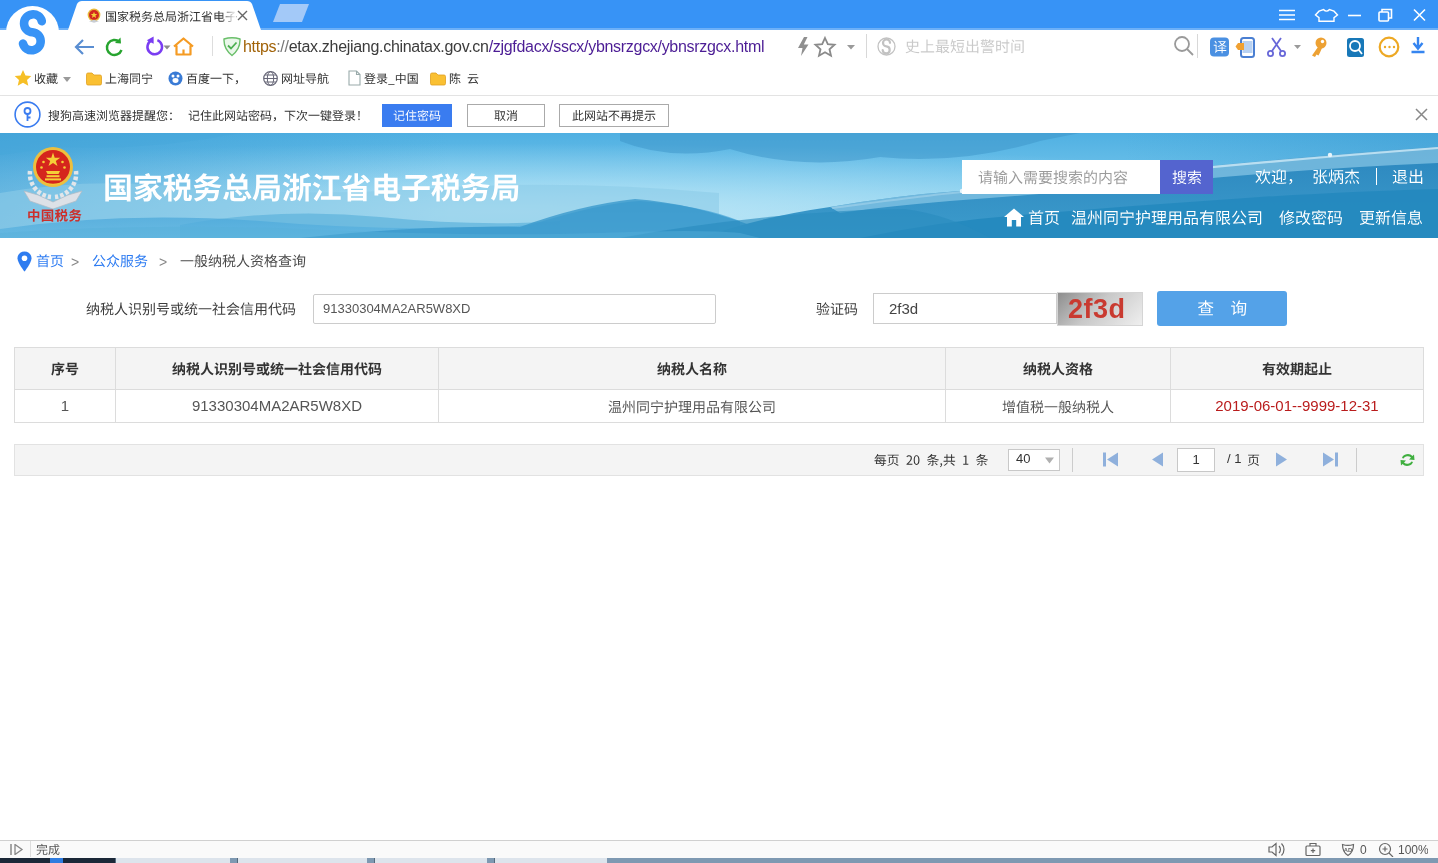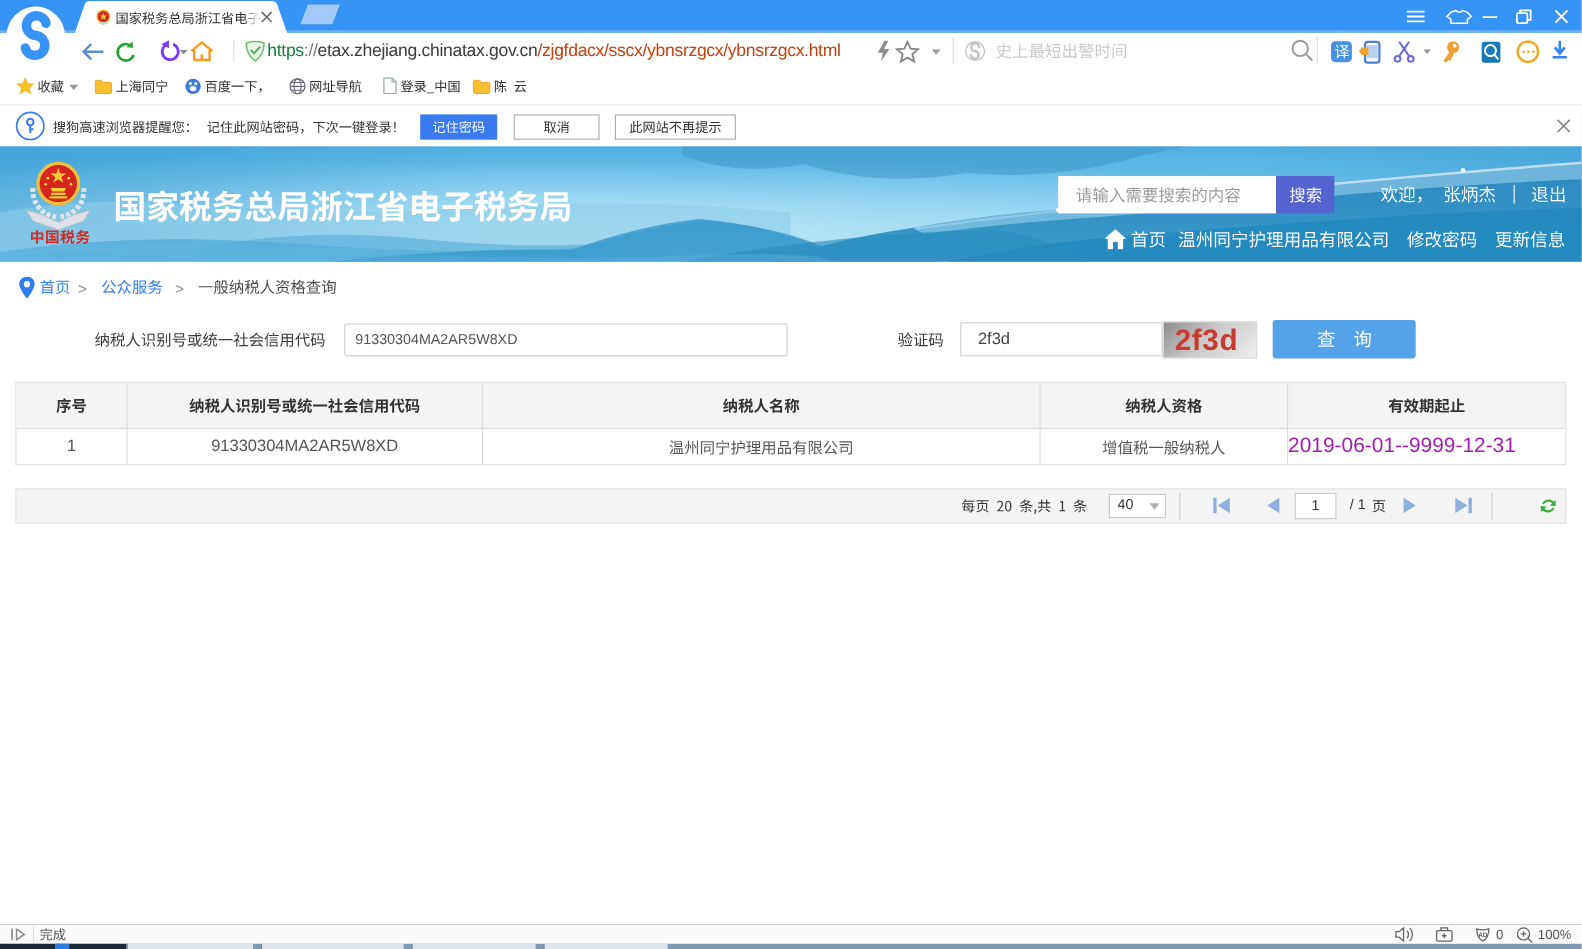--- a/index.html
+++ b/index.html
@@ -50,21 +50,21 @@
 <path d="M90.5 10.5 L97.5 10.5 L94 14.5 Z" fill="#8a8a8a"></path>
 <path d="M101 11.5 L110.5 3.5 L120 11.5 M103.5 10.5 V19.5 H117.5 V10.5" stroke="#f59b23" stroke-width="2.2" stroke-linejoin="round"></path>
       <path d="M110.5 19.5 V14.5" stroke="#f59b23" stroke-width="2.2"></path>
 </g>
   </svg>
 <div class="abs" style="left:212px;top:36px;width:1px;height:20px;background:#ddd"></div>
 <svg class="abs" style="left:222px;top:36px" width="20" height="21" viewBox="0 0 20 21">
 <path d="M2 3 Q10 0.5 18 3 Q18.5 13 10 19.5 Q1.5 13 2 3 Z" fill="#eaf7ea" stroke="#6abf6a" stroke-width="1.4"></path>
 <path d="M6 9.5 L9 12.5 L14.5 6.5" stroke="#4caf50" stroke-width="1.8" fill="none"></path>
   </svg>
-<div class="abs" style="left:243px;top:34px;height:26px;line-height:26px;font-size:16px;letter-spacing:-0.3px;white-space:nowrap"><span style="color:#15803d">https</span><span style="color:#777">://</span><span style="color:#3c3c3c">etax.zhejiang.chinatax.gov.cn</span><span style="color:#c2410c">/zjgfdacx/sscx/ybnsrzgcx/ybnsrzgcx.html</span></div>
+<div class="abs" style="left:243px;top:34px;height:26px;line-height:26px;font-size:16px;letter-spacing:-0.3px;white-space:nowrap"><span style="color:#a16207">https</span><span style="color:#777">://</span><span style="color:#3c3c3c">etax.zhejiang.chinatax.gov.cn</span><span style="color:#4c1d95">/zjgfdacx/sscx/ybnsrzgcx/ybnsrzgcx.html</span></div>
 <svg class="abs" style="left:795px;top:35px" width="70" height="24" viewBox="0 0 70 24">
 <path d="M9 2 L3 13 L7.5 13 L6 21 L13.5 9.5 L8.8 9.5 L12.5 2 Z" fill="#8f8f8f"></path>
 <path d="M30 3 L32.8 9.2 L39.5 9.8 L34.5 14.2 L36 20.8 L30 17.3 L24 20.8 L25.5 14.2 L20.5 9.8 L27.2 9.2 Z" fill="none" stroke="#8a8a8a" stroke-width="1.8"></path>
 <path d="M52 10 L60 10 L56 14.5 Z" fill="#9a9a9a"></path>
   </svg>
 <div class="abs" style="left:866px;top:34px;width:1px;height:24px;background:#d8d8d8"></div>
 <svg class="abs" style="left:877px;top:37px" width="19" height="19" viewBox="0 0 19 19">
 <circle cx="9.5" cy="9.5" r="8.5" fill="none" stroke="#c2c2c2" stroke-width="1.3"></circle>
 <path d="M13 5.8 A3.5 3.5 0 1 0 9.4 9.4 A3.5 3.5 0 1 1 5.7 13.2" fill="none" stroke="#c2c2c2" stroke-width="2.2" stroke-linecap="round"></path>
   </svg>
@@ -336,21 +336,21 @@
     <path d="M5.1 -11.9C5 -11.3 4.8 -10.8 4.6 -10.2H0.8V-8.6H3.9C3 -7 1.8 -5.5 0.4 -4.5C0.7 -4.2 1.2 -3.6 1.5 -3.2C2.1 -3.7 2.7 -4.3 3.3 -4.9V1.2H5V-1.4H10V-0.6C10 -0.4 10 -0.3 9.7 -0.3C9.5 -0.3 8.7 -0.3 8 -0.4C8.2 0.1 8.4 0.8 8.5 1.3C9.6 1.3 10.4 1.2 11 1C11.5 0.7 11.7 0.3 11.7 -0.6V-7.5H5.2C5.4 -7.9 5.6 -8.2 5.7 -8.6H13.3V-10.2H6.4C6.6 -10.6 6.7 -11.1 6.8 -11.5ZM5 -3.8H10V-2.8H5ZM5 -5.2V-6H10V-5.2Z M16.7 -11.4C17 -11 17.3 -10.4 17.4 -10H14.6V-8.5H19.5L18.4 -7.9C18.9 -7.3 19.3 -6.6 19.7 -6L18.3 -6.2C18.2 -5.7 18.1 -5.2 17.9 -4.8L17 -5.7L15.9 -5C16.5 -5.9 17.1 -7 17.5 -8L16.1 -8.4C15.7 -7.3 15 -6.1 14.3 -5.3C14.6 -5 15.1 -4.5 15.4 -4.2L15.8 -4.8C16.3 -4.3 16.7 -3.8 17.2 -3.2C16.5 -2 15.6 -1 14.3 -0.3C14.7 0 15.3 0.7 15.5 1C16.6 0.2 17.5 -0.7 18.3 -1.9C18.8 -1.3 19.2 -0.6 19.5 -0.1L20.8 -1.2C20.4 -1.8 19.8 -2.7 19.1 -3.5C19.4 -4.2 19.6 -4.9 19.8 -5.6C19.9 -5.4 20 -5.2 20.1 -5.1L20.7 -5.4C21 -5.1 21.5 -4.5 21.7 -4.1C21.9 -4.4 22.1 -4.7 22.3 -5C22.6 -4.1 22.9 -3.3 23.3 -2.5C22.5 -1.4 21.4 -0.5 20 0.1C20.4 0.4 21 1 21.2 1.3C22.4 0.7 23.4 -0.1 24.2 -1C24.8 -0.1 25.6 0.7 26.5 1.3C26.8 0.9 27.3 0.2 27.7 -0.1C26.7 -0.6 25.8 -1.5 25.1 -2.5C25.9 -4 26.4 -5.7 26.8 -7.9H27.4V-9.5H24C24.1 -10.2 24.3 -10.9 24.4 -11.7L22.8 -11.9C22.5 -9.8 22 -7.8 21.2 -6.3C20.8 -7 20.3 -7.8 19.8 -8.5H21.4V-10H18.1L19 -10.3C18.9 -10.8 18.5 -11.4 18.1 -11.9ZM23.5 -7.9H25.2C25 -6.5 24.7 -5.2 24.2 -4.1C23.8 -5 23.5 -6 23.2 -7Z M30.2 -2C29.8 -1.1 29.1 -0.3 28.3 0.3C28.7 0.5 29.3 1 29.7 1.3C30.4 0.6 31.2 -0.5 31.8 -1.5ZM39.5 -9.7V-8.1H37.5V-9.7ZM32.2 -1.4C32.8 -0.7 33.5 0.2 33.8 0.8L34.9 0.1L34.8 0.3C35.1 0.5 35.8 1 36.1 1.3C36.9 0 37.2 -1.7 37.4 -3.4H39.5V-0.6C39.5 -0.4 39.4 -0.3 39.2 -0.3C39 -0.3 38.3 -0.3 37.7 -0.4C38 0.1 38.2 0.8 38.2 1.2C39.3 1.2 40 1.2 40.5 0.9C41 0.7 41.1 0.2 41.1 -0.6V-11.3H35.9V-6.1C35.9 -4.3 35.8 -1.9 35 -0.2C34.7 -0.7 34 -1.5 33.5 -2.1ZM39.5 -6.6V-4.9H37.5L37.5 -6.1V-6.6ZM32.9 -11.7V-10.2H31.2V-11.7H29.7V-10.2H28.6V-8.8H29.7V-3.6H28.4V-2.1H35.4V-3.6H34.5V-8.8H35.4V-10.2H34.5V-11.7ZM31.2 -8.8H32.9V-8H31.2ZM31.2 -6.7H32.9V-5.8H31.2ZM31.2 -4.5H32.9V-3.6H31.2Z M43.1 -5.4C43 -3 42.9 -0.7 42.2 0.7C42.6 0.9 43.3 1.2 43.6 1.4C43.9 0.8 44.1 -0.1 44.3 -1C45.4 0.5 47.1 0.9 49.7 0.9H55.1C55.2 0.4 55.5 -0.4 55.7 -0.8C54.5 -0.7 50.7 -0.7 49.7 -0.7C48.6 -0.7 47.7 -0.8 47 -1V-3.3H48.9V-4.7H47V-6.3H49.1V-7.7H46.6V-9H48.7V-10.5H46.6V-11.9H45.1V-10.5H43V-9H45.1V-7.7H42.6V-6.3H45.4V-1.9C45.1 -2.3 44.8 -2.8 44.5 -3.5C44.6 -4.1 44.6 -4.7 44.6 -5.3ZM49.6 -7.7V-3.4C49.6 -1.8 50.1 -1.3 51.6 -1.3C51.9 -1.3 53.3 -1.3 53.6 -1.3C55 -1.3 55.4 -1.9 55.6 -4C55.1 -4.1 54.5 -4.4 54.1 -4.6C54.1 -3.1 54 -2.8 53.5 -2.8C53.2 -2.8 52.1 -2.8 51.9 -2.8C51.3 -2.8 51.2 -2.9 51.2 -3.4V-6.3H53.2V-5.9H54.8V-11.4H49.5V-9.9H53.2V-7.7Z M58.4 -9V-1.1H56.6V0.5H69.4V-1.1H64.5V-5.8H68.7V-7.5H64.5V-11.9H62.7V-1.1H60.1V-9Z" fill="#333"></path>
   </svg>
 <div class="abs" style="left:15px;top:390px;width:100px;height:32px;line-height:32px;text-align:center;font-size:15px;color:#555">1</div>
 <div class="abs" style="left:116px;top:390px;width:322px;height:32px;line-height:32px;text-align:center;font-size:15px;color:#555">91330304MA2AR5W8XD</div>
 <svg style="position:absolute;left:607.5px;top:399.4px;overflow:visible" width="170" height="18" viewBox="0 -12.88 170 17.50">
     <path d="M6.2 -8.1H11V-6.7H6.2ZM6.2 -10.2H11V-8.9H6.2ZM5.2 -11.1V-5.8H12V-11.1ZM1.4 -10.8C2.3 -10.4 3.4 -9.8 3.9 -9.3L4.5 -10.2C3.9 -10.6 2.8 -11.2 1.9 -11.6ZM0.5 -7C1.4 -6.6 2.6 -6 3.1 -5.5L3.7 -6.4C3.1 -6.8 2 -7.4 1.1 -7.8ZM0.9 0.2 1.8 0.9C2.6 -0.4 3.5 -2.2 4.2 -3.7L3.4 -4.3C2.7 -2.7 1.6 -0.9 0.9 0.2ZM3.6 -0.2V0.7H13.5V-0.2H12.5V-4.6H4.8V-0.2ZM5.7 -0.2V-3.7H7.1V-0.2ZM7.9 -0.2V-3.7H9.3V-0.2ZM10.1 -0.2V-3.7H11.5V-0.2Z M17.3 -11.5V-7.2C17.3 -4.6 17.1 -1.8 14.8 0.3C15 0.5 15.4 0.9 15.5 1.1C18.1 -1.2 18.4 -4.3 18.4 -7.2V-11.5ZM21.3 -11.2V0.2H22.3V-11.2ZM25.5 -11.6V1H26.5V-11.6ZM15.7 -8.3C15.5 -7.1 15.1 -5.6 14.4 -4.6L15.3 -4.2C15.9 -5.2 16.4 -6.8 16.6 -8.1ZM18.7 -7.8C19.2 -6.6 19.6 -5.1 19.8 -4.2L20.7 -4.6C20.5 -5.5 20.1 -6.9 19.6 -8.1ZM22.7 -7.8C23.3 -6.7 23.9 -5.2 24.2 -4.3L25.1 -4.8C24.8 -5.7 24.1 -7.1 23.5 -8.2Z M31.5 -8.6V-7.7H38.6V-8.6ZM33.2 -5.3H36.8V-2.6H33.2ZM32.2 -6.2V-0.7H33.2V-1.7H37.8V-6.2ZM29.2 -11V1.1H30.3V-10H39.8V-0.2C39.8 0 39.7 0.1 39.4 0.1C39.2 0.1 38.4 0.1 37.5 0.1C37.7 0.4 37.8 0.9 37.9 1.1C39.1 1.1 39.8 1.1 40.2 0.9C40.6 0.8 40.8 0.4 40.8 -0.2V-11Z M43.4 -9.7V-7H44.4V-8.7H53.6V-7H54.7V-9.7ZM48.1 -11.6C48.4 -11 48.8 -10.2 48.9 -9.8L50 -10.1C49.8 -10.5 49.4 -11.3 49.1 -11.8ZM43 -6.2V-5.2H48.4V-0.3C48.4 -0.1 48.4 -0 48.1 -0C47.8 -0 46.8 -0 45.8 -0.1C45.9 0.3 46.1 0.7 46.2 1.1C47.4 1.1 48.3 1.1 48.8 0.9C49.4 0.7 49.5 0.4 49.5 -0.3V-5.2H55V-6.2Z M58.6 -11.7V-8.9H56.8V-7.9H58.6V-4.9C57.8 -4.7 57.1 -4.5 56.5 -4.3L56.8 -3.3L58.6 -3.8V-0.2C58.6 0 58.6 0.1 58.4 0.1C58.2 0.1 57.6 0.1 57 0.1C57.1 0.4 57.3 0.8 57.3 1.1C58.3 1.1 58.8 1 59.2 0.9C59.5 0.7 59.7 0.4 59.7 -0.2V-4.2L61.4 -4.7L61.2 -5.7L59.7 -5.2V-7.9H61.3V-8.9H59.7V-11.7ZM64.3 -11.4C64.8 -10.7 65.3 -9.9 65.6 -9.3H62.3V-5.6C62.3 -3.7 62.1 -1.3 60.5 0.4C60.8 0.6 61.2 0.9 61.4 1.1C62.8 -0.4 63.2 -2.8 63.3 -4.7H67.9V-3.8H69V-9.3H65.6L66.6 -9.8C66.3 -10.3 65.8 -11.1 65.2 -11.7ZM67.9 -5.7H63.3V-8.4H67.9Z M76.7 -7.6H78.8V-5.8H76.7ZM79.7 -7.6H81.9V-5.8H79.7ZM76.7 -10.2H78.8V-8.4H76.7ZM79.7 -10.2H81.9V-8.4H79.7ZM74.5 -0.3V0.7H83.5V-0.3H79.8V-2.2H83.1V-3.2H79.8V-4.8H82.9V-11.1H75.7V-4.8H78.7V-3.2H75.5V-2.2H78.7V-0.3ZM70.5 -1.4 70.8 -0.3C72 -0.7 73.6 -1.3 75.1 -1.8L74.9 -2.8L73.4 -2.3V-5.8H74.8V-6.8H73.4V-9.8H75V-10.8H70.6V-9.8H72.4V-6.8H70.8V-5.8H72.4V-2C71.7 -1.8 71 -1.6 70.5 -1.4Z M86.1 -10.8V-5.7C86.1 -3.7 86 -1.2 84.4 0.5C84.7 0.6 85.1 1 85.3 1.2C86.3 0 86.8 -1.6 87 -3.2H90.5V1H91.6V-3.2H95.4V-0.3C95.4 -0.1 95.3 0 95 0C94.7 0.1 93.8 0.1 92.8 0C92.9 0.3 93.1 0.8 93.2 1C94.5 1.1 95.3 1 95.8 0.9C96.2 0.7 96.4 0.4 96.4 -0.3V-10.8ZM87.2 -9.8H90.5V-7.5H87.2ZM95.4 -9.8V-7.5H91.6V-9.8ZM87.2 -6.5H90.5V-4.2H87.1C87.2 -4.7 87.2 -5.2 87.2 -5.7ZM95.4 -6.5V-4.2H91.6V-6.5Z M102.2 -10.2H107.8V-7.5H102.2ZM101.2 -11.2V-6.5H108.9V-11.2ZM99.2 -5V1.1H100.2V0.4H103.1V1H104.1V-5ZM100.2 -0.7V-4H103.1V-0.7ZM105.7 -5V1.1H106.7V0.4H109.9V1H111V-5ZM106.7 -0.7V-4H109.9V-0.7Z M117.5 -11.8C117.3 -11.2 117.1 -10.5 116.9 -9.9H112.9V-9H116.4C115.5 -7.1 114.2 -5.4 112.6 -4.3C112.8 -4.1 113.1 -3.7 113.2 -3.4C114.1 -4.1 114.9 -4.8 115.6 -5.7V1.1H116.6V-1.7H122.5V-0.2C122.5 0 122.4 0.1 122.2 0.1C121.9 0.1 121 0.1 120.1 0.1C120.3 0.4 120.4 0.8 120.5 1.1C121.7 1.1 122.4 1.1 122.9 0.9C123.4 0.7 123.5 0.4 123.5 -0.2V-7.3H116.7C117 -7.9 117.3 -8.4 117.6 -9H125.1V-9.9H118C118.2 -10.5 118.4 -11 118.5 -11.5ZM116.6 -4H122.5V-2.6H116.6ZM116.6 -4.9V-6.4H122.5V-4.9Z M127.3 -11.2V1.1H128.2V-10.2H130.3C130 -9.3 129.6 -8.1 129.2 -7.1C130.2 -6 130.4 -5 130.4 -4.2C130.4 -3.8 130.3 -3.4 130.1 -3.2C130 -3.2 129.8 -3.1 129.7 -3.1C129.5 -3.1 129.2 -3.1 128.9 -3.1C129 -2.9 129.1 -2.5 129.1 -2.2C129.4 -2.2 129.8 -2.2 130.1 -2.2C130.4 -2.3 130.6 -2.3 130.8 -2.5C131.2 -2.8 131.3 -3.4 131.3 -4.1C131.3 -5 131.1 -6 130.1 -7.2C130.6 -8.3 131.1 -9.7 131.5 -10.8L130.8 -11.2L130.6 -11.2ZM137.4 -7.6V-5.9H133.2V-7.6ZM137.4 -8.5H133.2V-10.2H137.4ZM132.1 1.1C132.4 0.9 132.9 0.8 135.7 0C135.7 -0.2 135.7 -0.7 135.7 -1L133.2 -0.4V-5H134.6C135.3 -2.2 136.6 -0 138.8 1C138.9 0.7 139.3 0.3 139.5 0.1C138.4 -0.4 137.5 -1.1 136.8 -2.1C137.6 -2.6 138.5 -3.2 139.2 -3.8L138.5 -4.5C138 -4 137.1 -3.4 136.3 -2.9C136 -3.5 135.7 -4.2 135.5 -5H138.4V-11.1H132.2V-0.7C132.2 -0.2 131.9 0.1 131.7 0.3C131.8 0.5 132.1 0.9 132.1 1.1Z M144.5 -11.4C143.7 -9.3 142.3 -7.2 140.7 -6C141 -5.8 141.5 -5.4 141.7 -5.2C143.2 -6.6 144.7 -8.8 145.7 -11ZM149.3 -11.5 148.3 -11C149.4 -8.9 151.1 -6.6 152.6 -5.2C152.8 -5.5 153.2 -5.9 153.5 -6.1C152 -7.3 150.2 -9.5 149.3 -11.5ZM142.3 0.2C142.8 0 143.5 -0.1 150.9 -0.5C151.3 0 151.6 0.6 151.9 1L152.9 0.5C152.2 -0.8 150.8 -2.8 149.5 -4.3L148.6 -3.8C149.1 -3.1 149.7 -2.3 150.3 -1.5L143.7 -1.1C145.1 -2.8 146.5 -4.9 147.7 -7L146.5 -7.5C145.4 -5.2 143.7 -2.7 143.1 -2.1C142.6 -1.4 142.2 -1 141.8 -0.9C142 -0.6 142.2 -0 142.3 0.2Z M155.3 -8.4V-7.4H163.8V-8.4ZM155.2 -10.9V-9.9H165.4V-0.5C165.4 -0.2 165.3 -0.1 165 -0.1C164.7 -0.1 163.8 -0.1 162.8 -0.1C163 0.2 163.1 0.7 163.2 1C164.4 1 165.3 1 165.8 0.8C166.3 0.6 166.4 0.3 166.4 -0.4V-10.9ZM157.2 -5H161.8V-2.4H157.2ZM156.2 -5.9V-0.4H157.2V-1.5H162.8V-5.9Z" fill="#555"></path>
   </svg>
 <svg style="position:absolute;left:1001.5px;top:399.4px;overflow:visible" width="114" height="18" viewBox="0 -12.88 114 17.50">
     <path d="M6.5 -8.3C6.9 -7.7 7.3 -6.9 7.5 -6.3L8.1 -6.6C8 -7.1 7.6 -8 7.1 -8.6ZM10.8 -8.6C10.5 -8 10 -7.1 9.7 -6.5L10.2 -6.3C10.6 -6.8 11.1 -7.6 11.5 -8.3ZM0.6 -1.8 0.9 -0.8C2 -1.2 3.5 -1.8 4.8 -2.3L4.6 -3.3L3.2 -2.7V-7.4H4.6V-8.3H3.2V-11.6H2.3V-8.3H0.7V-7.4H2.3V-2.4ZM6.2 -11.4C6.6 -10.8 7 -10.2 7.2 -9.7L8.1 -10.2C7.9 -10.6 7.5 -11.3 7.1 -11.7ZM5.2 -9.7V-5.1H12.7V-9.7H10.8C11.2 -10.2 11.6 -10.8 12 -11.4L10.9 -11.8C10.6 -11.2 10.1 -10.3 9.7 -9.7ZM6.1 -9H8.6V-5.8H6.1ZM9.4 -9H11.8V-5.8H9.4ZM6.9 -1.4H11V-0.4H6.9ZM6.9 -2.2V-3.4H11V-2.2ZM6 -4.2V1.1H6.9V0.4H11V1.1H12V-4.2Z M22.4 -11.8C22.3 -11.3 22.3 -10.8 22.2 -10.3H18.6V-9.4H22C22 -8.9 21.9 -8.5 21.8 -8.1H19.3V-0.2H18V0.7H27.4V-0.2H26.2V-8.1H22.7C22.8 -8.5 22.9 -8.9 23 -9.4H27V-10.3H23.3L23.5 -11.7ZM20.3 -0.2V-1.4H25.2V-0.2ZM20.3 -5.3H25.2V-4.1H20.3ZM20.3 -6.1V-7.3H25.2V-6.1ZM20.3 -3.3H25.2V-2.1H20.3ZM17.7 -11.7C17 -9.6 15.7 -7.5 14.4 -6.2C14.6 -5.9 14.9 -5.4 15 -5.1C15.4 -5.6 15.8 -6.1 16.2 -6.7V1.1H17.2V-8.2C17.8 -9.3 18.3 -10.3 18.7 -11.4Z M35.3 -8H39.7V-5.4H35.3ZM34.3 -9V-4.5H35.8C35.6 -2.3 35.1 -0.6 32.9 0.4C33.1 0.5 33.4 0.9 33.5 1.2C36 0.1 36.6 -2 36.8 -4.5H38V-0.4C38 0.6 38.2 0.9 39.2 0.9C39.3 0.9 40.2 0.9 40.4 0.9C41.2 0.9 41.5 0.5 41.5 -1.4C41.3 -1.4 40.9 -1.6 40.7 -1.8C40.6 -0.2 40.6 0 40.3 0C40.1 0 39.4 0 39.3 0C39 0 38.9 -0.1 38.9 -0.4V-4.5H40.7V-9H39.2C39.6 -9.7 40 -10.6 40.3 -11.4L39.3 -11.8C39 -10.9 38.5 -9.8 38.1 -9H36.1L36.9 -9.3C36.7 -10 36.2 -11 35.7 -11.7L34.8 -11.3C35.3 -10.6 35.8 -9.6 36 -9ZM33.1 -11.6C32.1 -11.2 30.3 -10.8 28.7 -10.5C28.9 -10.3 29 -9.9 29.1 -9.7C29.7 -9.8 30.3 -9.9 31 -10V-7.7H28.7V-6.8H30.8C30.2 -5.2 29.3 -3.3 28.4 -2.4C28.6 -2.1 28.8 -1.7 29 -1.4C29.7 -2.2 30.4 -3.6 31 -5.1V1.1H32V-5.4C32.5 -4.8 33.1 -4 33.3 -3.6L33.9 -4.4C33.6 -4.8 32.4 -6.1 32 -6.4V-6.8H33.9V-7.7H32V-10.3C32.6 -10.4 33.2 -10.6 33.7 -10.8Z M42.6 -6V-4.9H55.4V-6Z M59.1 -8.4C59.4 -7.8 59.9 -7 60 -6.5L60.8 -6.8C60.6 -7.4 60.1 -8.1 59.8 -8.7ZM59.1 -3.8C59.5 -3.2 59.9 -2.3 60.1 -1.7L60.8 -2.1C60.6 -2.6 60.2 -3.5 59.8 -4.1ZM56.6 -5.7V-4.8H57.7C57.6 -3 57.4 -1 56.6 0.6C56.8 0.7 57.2 1 57.4 1.2C58.3 -0.5 58.5 -2.9 58.6 -4.8H61.3V-0.2C61.3 -0 61.2 0 61.1 0C60.9 0 60.2 0.1 59.5 0C59.7 0.3 59.8 0.7 59.8 1C60.7 1 61.4 1 61.8 0.8C62.1 0.6 62.3 0.4 62.3 -0.2V-10.4H60.1L60.6 -11.6L59.6 -11.8C59.5 -11.4 59.3 -10.8 59.1 -10.4H57.7V-6.2V-5.7ZM58.6 -9.5H61.3V-5.7H58.6V-6.2ZM63.7 -11.2V-9.5C63.7 -8.7 63.6 -7.7 62.7 -7C62.9 -6.9 63.3 -6.5 63.5 -6.3C64.5 -7.2 64.7 -8.4 64.7 -9.5V-10.2H66.9V-8.2C66.9 -7.2 67.1 -6.8 68 -6.8C68.2 -6.8 68.7 -6.8 68.9 -6.8C69.1 -6.8 69.4 -6.8 69.5 -6.9C69.5 -7.1 69.5 -7.5 69.4 -7.7C69.3 -7.7 69 -7.7 68.8 -7.7C68.7 -7.7 68.2 -7.7 68.1 -7.7C67.9 -7.7 67.9 -7.8 67.9 -8.2V-11.2ZM67.7 -4.8C67.3 -3.6 66.8 -2.7 66.1 -1.9C65.2 -2.7 64.6 -3.7 64.2 -4.8ZM63 -5.8V-4.8H63.7L63.3 -4.7C63.7 -3.3 64.4 -2.2 65.3 -1.2C64.5 -0.6 63.6 -0.1 62.6 0.2C62.7 0.4 63.1 0.8 63.2 1.1C64.2 0.7 65.2 0.2 66 -0.5C66.8 0.1 67.7 0.6 68.7 0.9C68.9 0.6 69.2 0.3 69.4 0C68.4 -0.2 67.5 -0.7 66.8 -1.3C67.7 -2.3 68.5 -3.7 68.9 -5.6L68.2 -5.8L68.1 -5.8Z M70.6 -0.7 70.8 0.3C72.1 -0.1 73.8 -0.5 75.4 -0.9L75.3 -1.8C73.5 -1.4 71.8 -1 70.6 -0.7ZM78.9 -11.7V-9.9L78.9 -8.7H75.8V1.1H76.7V-2.3C77 -2.2 77.3 -1.9 77.5 -1.8C78.4 -2.8 79 -3.9 79.3 -5.1C80 -4 80.7 -2.8 81 -2L81.9 -2.5C81.5 -3.5 80.5 -5.1 79.6 -6.3C79.7 -6.8 79.8 -7.2 79.8 -7.7H81.9V-0.2C81.9 -0 81.8 0 81.6 0C81.4 0.1 80.6 0.1 79.8 0C80 0.3 80.1 0.8 80.1 1C81.2 1 81.9 1 82.3 0.9C82.8 0.7 82.9 0.4 82.9 -0.2V-8.7H79.9L79.9 -9.9V-11.7ZM76.7 -2.5V-7.7H78.8C78.6 -6 78.1 -4.1 76.7 -2.5ZM70.8 -5.9C71 -6 71.4 -6.1 73.2 -6.3C72.5 -5.4 71.9 -4.7 71.7 -4.4C71.2 -3.9 70.9 -3.5 70.6 -3.4C70.7 -3.2 70.9 -2.7 70.9 -2.5C71.2 -2.7 71.7 -2.9 75.2 -3.6C75.2 -3.8 75.2 -4.1 75.2 -4.4L72.3 -3.9C73.4 -5.2 74.5 -6.7 75.4 -8.3L74.6 -8.8C74.4 -8.3 74 -7.7 73.7 -7.2L71.9 -7C72.7 -8.3 73.5 -9.8 74.1 -11.3L73.2 -11.8C72.6 -10.1 71.6 -8.2 71.3 -7.7C71 -7.3 70.8 -6.9 70.5 -6.9C70.6 -6.6 70.8 -6.1 70.8 -5.9Z M91.3 -8H95.7V-5.4H91.3ZM90.3 -9V-4.5H91.8C91.6 -2.3 91.1 -0.6 88.9 0.4C89.1 0.5 89.4 0.9 89.5 1.2C92 0.1 92.6 -2 92.8 -4.5H94V-0.4C94 0.6 94.2 0.9 95.2 0.9C95.3 0.9 96.2 0.9 96.4 0.9C97.2 0.9 97.5 0.5 97.5 -1.4C97.3 -1.4 96.9 -1.6 96.7 -1.8C96.6 -0.2 96.6 0 96.3 0C96.1 0 95.4 0 95.3 0C95 0 94.9 -0.1 94.9 -0.4V-4.5H96.7V-9H95.2C95.6 -9.7 96 -10.6 96.3 -11.4L95.3 -11.8C95 -10.9 94.5 -9.8 94.1 -9H92.1L92.9 -9.3C92.7 -10 92.2 -11 91.7 -11.7L90.8 -11.3C91.3 -10.6 91.8 -9.6 92 -9ZM89.1 -11.6C88.1 -11.2 86.3 -10.8 84.7 -10.5C84.9 -10.3 85 -9.9 85 -9.7C85.7 -9.8 86.3 -9.9 87 -10V-7.7H84.7V-6.8H86.8C86.2 -5.2 85.3 -3.3 84.4 -2.4C84.6 -2.1 84.8 -1.7 85 -1.4C85.7 -2.2 86.4 -3.6 87 -5.1V1.1H88V-5.4C88.5 -4.8 89.1 -4 89.3 -3.6L89.9 -4.4C89.6 -4.8 88.4 -6.1 88 -6.4V-6.8H89.9V-7.7H88V-10.3C88.6 -10.4 89.2 -10.6 89.7 -10.8Z M104.4 -11.7C104.4 -9.6 104.4 -2.7 98.6 0.2C98.9 0.5 99.3 0.8 99.5 1.1C102.9 -0.8 104.4 -3.9 105 -6.7C105.7 -4.1 107.2 -0.6 110.7 1C110.9 0.7 111.2 0.4 111.5 0.1C106.6 -2.1 105.7 -8 105.5 -9.6C105.5 -10.5 105.6 -11.2 105.6 -11.7Z" fill="#555"></path>
   </svg>
-<div class="abs" style="left:1171px;top:390px;width:252px;height:32px;line-height:32px;text-align:left;font-size:19px;color:#a21caf">2019-06-01--9999-12-31</div>
+<div class="abs" style="left:1171px;top:390px;width:252px;height:32px;line-height:32px;text-align:center;font-size:15px;color:#b91c1c">2019-06-01--9999-12-31</div>
 <div class="abs" style="left:14px;top:444px;width:1410px;height:32px;background:#f4f4f4;border:1px solid #e2e2e2;box-sizing:border-box"></div>
 <svg style="position:absolute;left:873.0px;top:453.0px;overflow:visible" width="118" height="16" viewBox="0 -11.96 118 16.25">
     <path d="M5.1 -6C5.9 -5.6 6.9 -5 7.4 -4.5H3.5L3.8 -6.5H9.8L9.7 -4.5H7.5L8 -5.1C7.5 -5.5 6.5 -6.1 5.6 -6.5ZM0.6 -4.5V-3.6H2.4C2.2 -2.5 2.1 -1.5 1.9 -0.7H2.4L9.4 -0.7C9.3 -0.3 9.2 -0 9.1 0.1C9 0.2 8.9 0.3 8.6 0.3C8.4 0.3 7.8 0.3 7.1 0.2C7.3 0.4 7.3 0.8 7.4 1C8 1 8.7 1.1 9 1C9.4 1 9.7 0.9 10 0.5C10.1 0.4 10.2 -0 10.3 -0.7H12V-1.5H10.4C10.5 -2.1 10.5 -2.8 10.6 -3.6H12.5V-4.5H10.6L10.7 -6.9C10.7 -7.1 10.7 -7.4 10.7 -7.4H2.9C2.8 -6.5 2.7 -5.5 2.5 -4.5ZM9.5 -1.5H7.3L7.8 -2C7.3 -2.5 6.2 -3.2 5.3 -3.6H9.6C9.6 -2.8 9.5 -2.1 9.5 -1.5ZM4.7 -3.1C5.6 -2.7 6.5 -2.1 7.1 -1.5H3.1L3.4 -3.6H5.3ZM3.5 -11C2.8 -9.3 1.7 -7.7 0.5 -6.6C0.8 -6.5 1.2 -6.2 1.4 -6C2.1 -6.7 2.8 -7.7 3.4 -8.7H12V-9.6H4C4.1 -10 4.3 -10.3 4.5 -10.7Z M19 -6V-3.7C19 -2.3 18.5 -0.7 13.7 0.2C13.9 0.5 14.1 0.8 14.2 1C19.3 -0.1 20 -1.9 20 -3.6V-6ZM20.1 -1.4C21.6 -0.7 23.6 0.4 24.5 1.1L25.1 0.3C24.1 -0.4 22.1 -1.4 20.7 -2.1ZM15.2 -7.7V-1.7H16.2V-6.8H22.9V-1.7H23.9V-7.7H19.2C19.5 -8.2 19.7 -8.7 20 -9.3H25.2V-10.2H14V-9.3H18.8C18.7 -8.8 18.4 -8.2 18.2 -7.7Z M33.1 0H39.1V-1H36.4C35.9 -1 35.4 -1 34.9 -0.9C37.1 -3.1 38.6 -5 38.6 -6.9C38.6 -8.6 37.5 -9.7 35.8 -9.7C34.6 -9.7 33.8 -9.2 33 -8.3L33.7 -7.6C34.2 -8.3 34.9 -8.7 35.7 -8.7C36.9 -8.7 37.4 -7.9 37.4 -6.9C37.4 -5.2 36.1 -3.3 33.1 -0.7Z M43.3 0.2C45.1 0.2 46.3 -1.5 46.3 -4.8C46.3 -8.1 45.1 -9.7 43.3 -9.7C41.5 -9.7 40.4 -8.1 40.4 -4.8C40.4 -1.5 41.5 0.2 43.3 0.2ZM43.3 -0.8C42.2 -0.8 41.5 -2 41.5 -4.8C41.5 -7.6 42.2 -8.8 43.3 -8.8C44.4 -8.8 45.1 -7.6 45.1 -4.8C45.1 -2 44.4 -0.8 43.3 -0.8Z M57.3 -2.4C56.7 -1.6 55.5 -0.6 54.7 -0.1C54.9 0 55.2 0.4 55.3 0.6C56.2 -0 57.4 -1.1 58.1 -2ZM61.6 -1.9C62.5 -1.1 63.6 -0.1 64.1 0.6L64.8 0.1C64.3 -0.7 63.2 -1.7 62.3 -2.4ZM62.1 -8.9C61.5 -8.2 60.8 -7.6 60 -7.1C59.1 -7.6 58.4 -8.2 57.9 -8.8L58 -8.9ZM58.3 -10.9C57.7 -9.8 56.3 -8.4 54.4 -7.5C54.6 -7.3 54.9 -7 55.1 -6.8C55.9 -7.2 56.6 -7.7 57.3 -8.2C57.8 -7.6 58.4 -7.1 59 -6.6C57.5 -5.9 55.7 -5.4 53.9 -5.2C54.1 -5 54.3 -4.6 54.3 -4.3C56.3 -4.6 58.3 -5.2 60 -6.1C61.5 -5.3 63.4 -4.7 65.4 -4.4C65.5 -4.7 65.8 -5.1 66 -5.3C64.1 -5.5 62.3 -6 60.9 -6.6C62 -7.4 63 -8.3 63.6 -9.4L62.9 -9.8L62.8 -9.7H58.7C59 -10.1 59.2 -10.4 59.4 -10.7ZM59.4 -5.1V-3.7H55.3V-2.9H59.4V-0C59.4 0.1 59.4 0.1 59.2 0.1C59.1 0.2 58.6 0.2 58.1 0.1C58.2 0.4 58.3 0.7 58.4 1C59.1 1 59.6 1 60 0.8C60.3 0.7 60.4 0.5 60.4 -0V-2.9H64.5V-3.7H60.4V-5.1Z M67.4 2.5C68.6 2 69.3 1 69.3 -0.2C69.3 -1.1 68.9 -1.6 68.3 -1.6C67.8 -1.6 67.4 -1.3 67.4 -0.8C67.4 -0.3 67.8 0 68.3 0L68.4 0C68.4 0.8 67.9 1.4 67.1 1.8Z M77.7 -1.9C78.9 -1 80.5 0.3 81.3 1L82.2 0.4C81.4 -0.4 79.7 -1.6 78.5 -2.5ZM74.3 -2.4C73.6 -1.5 72.1 -0.3 70.9 0.4C71.1 0.5 71.4 0.8 71.6 1.1C72.9 0.3 74.4 -0.9 75.3 -2ZM71.2 -8.2V-7.2H73.7V-4.1H70.7V-3.2H82.5V-4.1H79.4V-7.2H82V-8.2H79.4V-10.8H78.4V-8.2H74.7V-10.8H73.7V-8.2ZM74.7 -4.1V-7.2H78.4V-4.1Z M90.7 0H95.9V-1H94V-9.5H93.1C92.6 -9.2 92 -9 91.1 -8.9V-8.1H92.8V-1H90.7Z M107.2 -2.4C106.5 -1.6 105.4 -0.6 104.5 -0.1C104.7 0 105 0.4 105.2 0.6C106 -0 107.3 -1.1 107.9 -2ZM111.4 -1.9C112.3 -1.1 113.4 -0.1 113.9 0.6L114.6 0.1C114.1 -0.7 113 -1.7 112.1 -2.4ZM111.9 -8.9C111.4 -8.2 110.6 -7.6 109.8 -7.1C109 -7.6 108.3 -8.2 107.7 -8.8L107.8 -8.9ZM108.2 -10.9C107.5 -9.8 106.2 -8.4 104.2 -7.5C104.4 -7.3 104.8 -7 104.9 -6.8C105.7 -7.2 106.5 -7.7 107.1 -8.2C107.6 -7.6 108.2 -7.1 108.9 -6.6C107.3 -5.9 105.5 -5.4 103.7 -5.2C103.9 -5 104.1 -4.6 104.2 -4.3C106.1 -4.6 108.1 -5.2 109.8 -6.1C111.3 -5.3 113.2 -4.7 115.2 -4.4C115.3 -4.7 115.6 -5.1 115.8 -5.3C113.9 -5.5 112.2 -6 110.7 -6.6C111.9 -7.4 112.8 -8.3 113.4 -9.4L112.8 -9.8L112.6 -9.7H108.5C108.8 -10.1 109 -10.4 109.2 -10.7ZM109.3 -5.1V-3.7H105.2V-2.9H109.3V-0C109.3 0.1 109.2 0.1 109.1 0.1C108.9 0.2 108.4 0.2 107.9 0.1C108 0.4 108.2 0.7 108.2 1C109 1 109.5 1 109.8 0.8C110.1 0.7 110.2 0.5 110.2 -0V-2.9H114.3V-3.7H110.2V-5.1Z" fill="#333"></path>
   </svg>
 <div class="abs" style="left:1008px;top:449px;width:52px;height:22px;background:#fff;border:1px solid #c8c8c8;box-sizing:border-box"></div>
 <div class="abs" style="left:1016px;top:449px;width:30px;height:20px;line-height:20px;font-size:13px;color:#333">40</div>
 <svg class="abs" style="left:1044px;top:456px" width="11" height="9">
     <path d="M1 1.5 L10 1.5 L5.5 7.5 Z" fill="#b0b0b0"></path>
   </svg>
 <div class="abs" style="left:1072px;top:448px;width:1px;height:24px;background:#ccc"></div>

